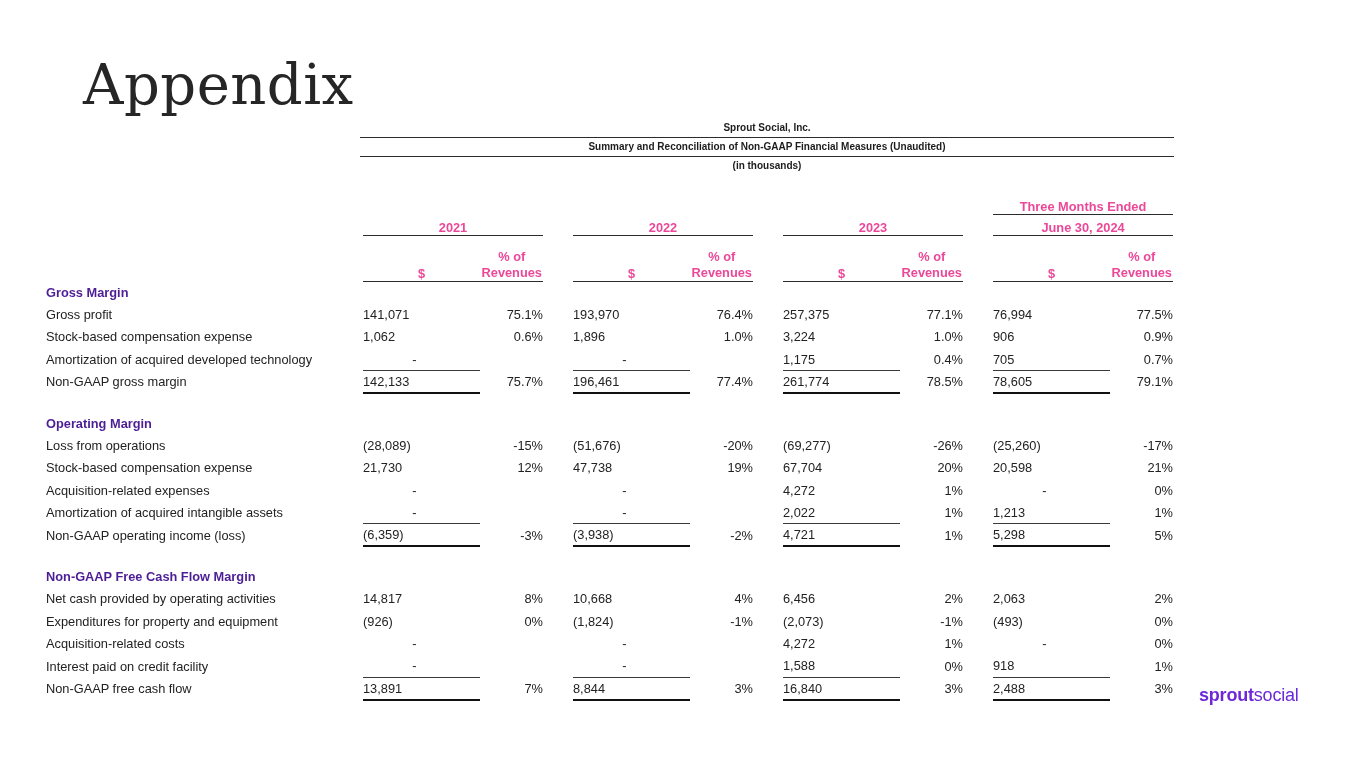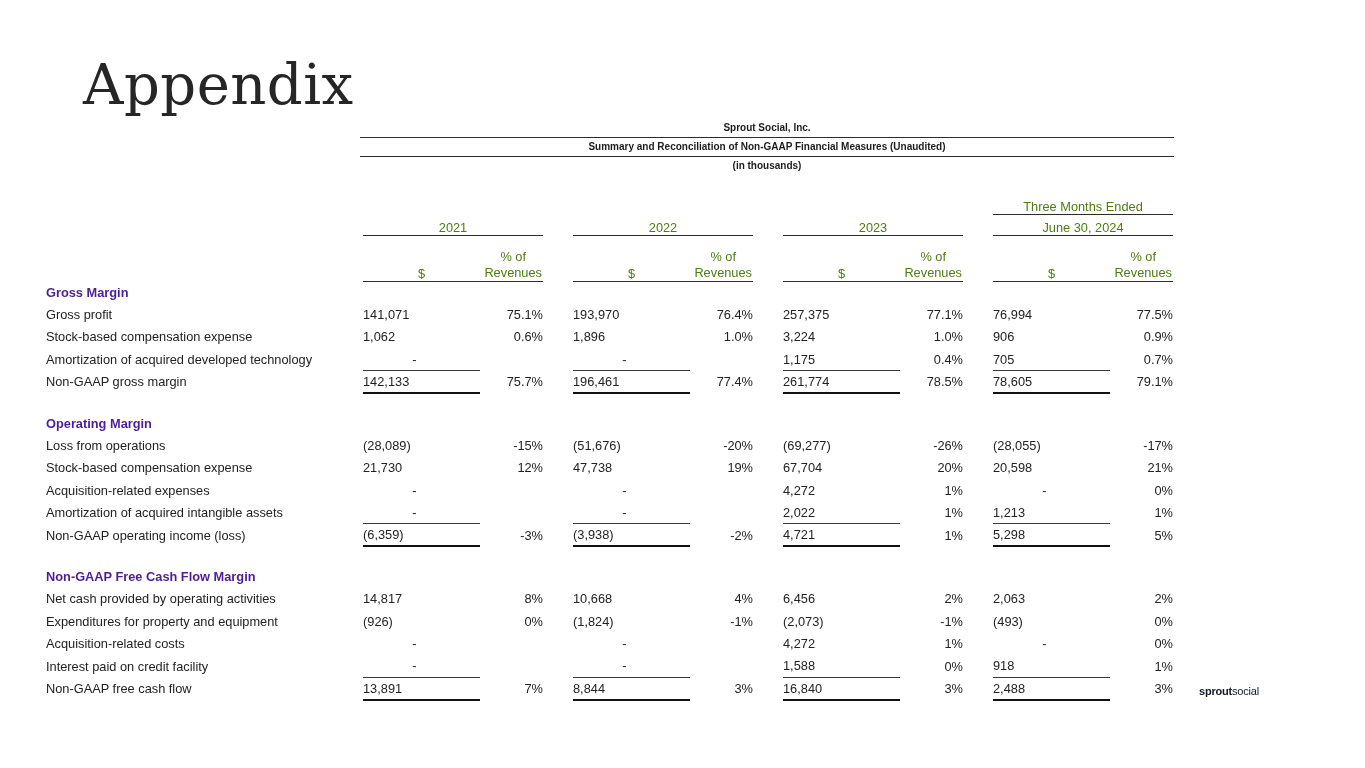--- a/index.html
+++ b/index.html
@@ -23,41 +23,41 @@
     position:absolute; left:46px; top:194px;
     border-collapse:collapse; table-layout:fixed;
     font-size:12.8px; color:#222222;
   }
   table.fin td{ padding:0; white-space:nowrap; height:22.4px; vertical-align:middle; }
 
   
   tr.period-row td{ height:20px; vertical-align:bottom; }
   tr.year-row td{ height:21px; vertical-align:bottom; }
   tr.valhdr-row td{ height:46px; vertical-align:bottom; }
-  .hdr{ font-weight:normal; color:#4d7c0f; }
+  .hdr{ font-weight:bold; color:#ec4899; }
   .center{ text-align:center; }
   .grule{ border-bottom:1.6px solid #2b2b2b; }
   .dollar-h{ text-align:center; }
   .pct-h{ text-align:right; }
   .pct-stack{ display:inline-block; text-align:center; padding-right:1px; }
   .pct-stack span{ display:block; line-height:16px; }
 
   
   td.label{ text-align:left; }
   td.num{ text-align:left; padding-right:8px; }
   td.num.dash{ text-align:center; padding-right:14px; }
   td.pct{ text-align:right; padding-right:2px; }
   td.section-title{ font-weight:bold; color:#4c1d95; }
   td.rule-thin{ border-bottom:1.3px solid #3a3a3a; }
   td.rule-thick{ border-bottom:2.6px solid #111111; }
   tr.spacer td{ height:19px; }
 
   .logo{
     position:absolute; left:1199px; top:685px;
-    font-size:11px; color:#0f172a; letter-spacing:-0.2px;text-align:right;
+    font-size:18px; color:#6d28d9; letter-spacing:-0.2px;text-align:right;
   }
   .logo .b{ font-weight:800; }
   .logo .r{ font-weight:400; }
 </style>
 </head>
 <body>
 
 <h1 class="page-title">Appendix</h1>
 
 <div class="doc-header">
@@ -187,21 +187,21 @@
         <td class="label">Loss from operations</td>
         <td class="num">(28,089)</td>
         <td class="pct">-15%</td>
         <td></td>
         <td class="num">(51,676)</td>
         <td class="pct">-20%</td>
         <td></td>
         <td class="num">(69,277)</td>
         <td class="pct">-26%</td>
         <td></td>
-        <td class="num">(28,055)</td>
+        <td class="num">(25,260)</td>
         <td class="pct">-17%</td>
       </tr>
       <tr>
         <td class="label">Stock-based compensation expense</td>
         <td class="num">21,730</td>
         <td class="pct">12%</td>
         <td></td>
         <td class="num">47,738</td>
         <td class="pct">19%</td>
         <td></td>

